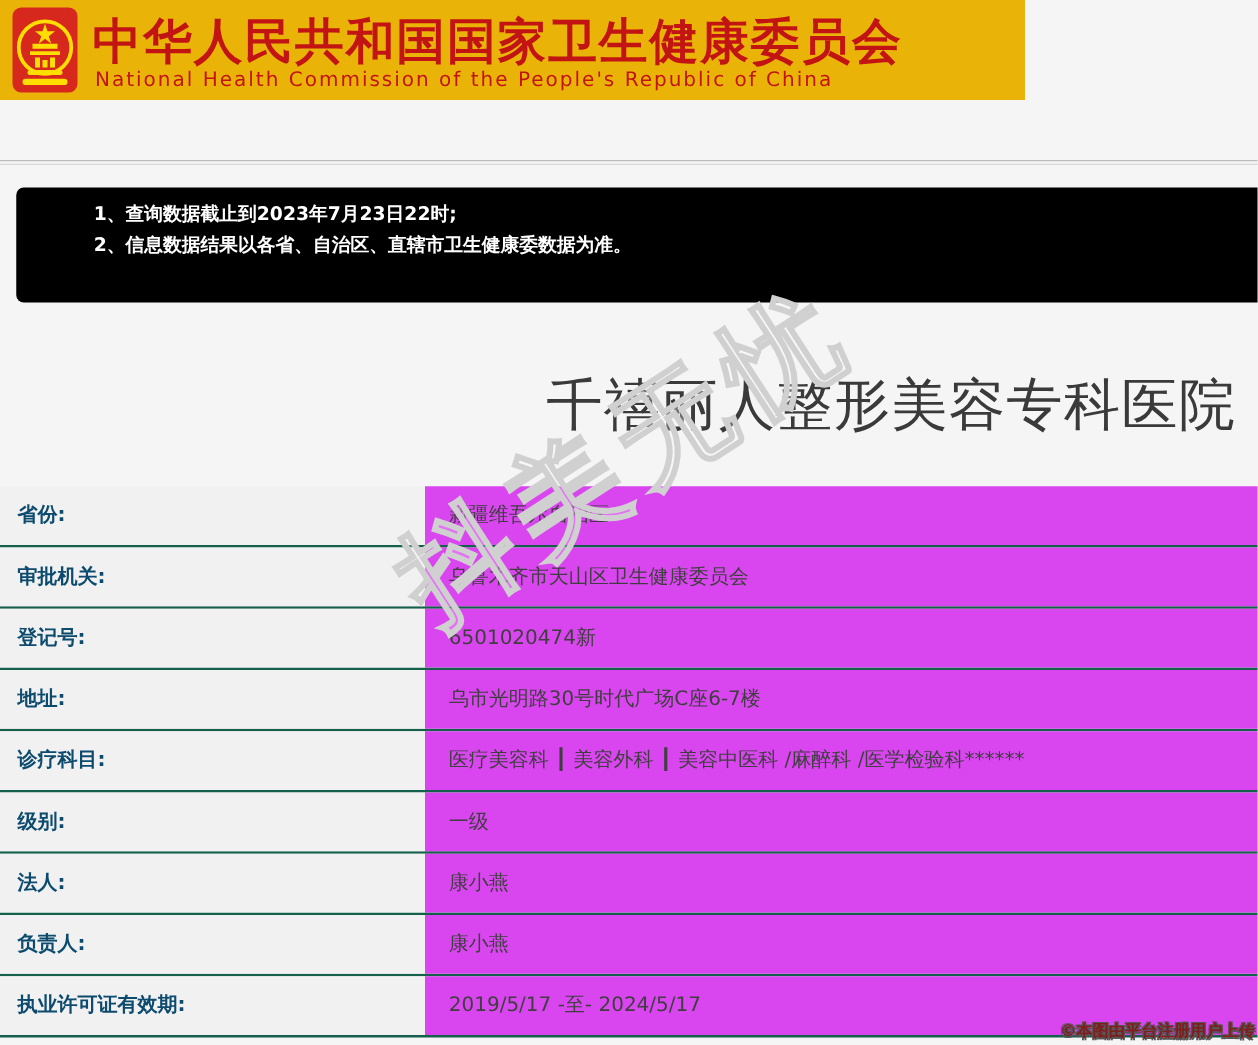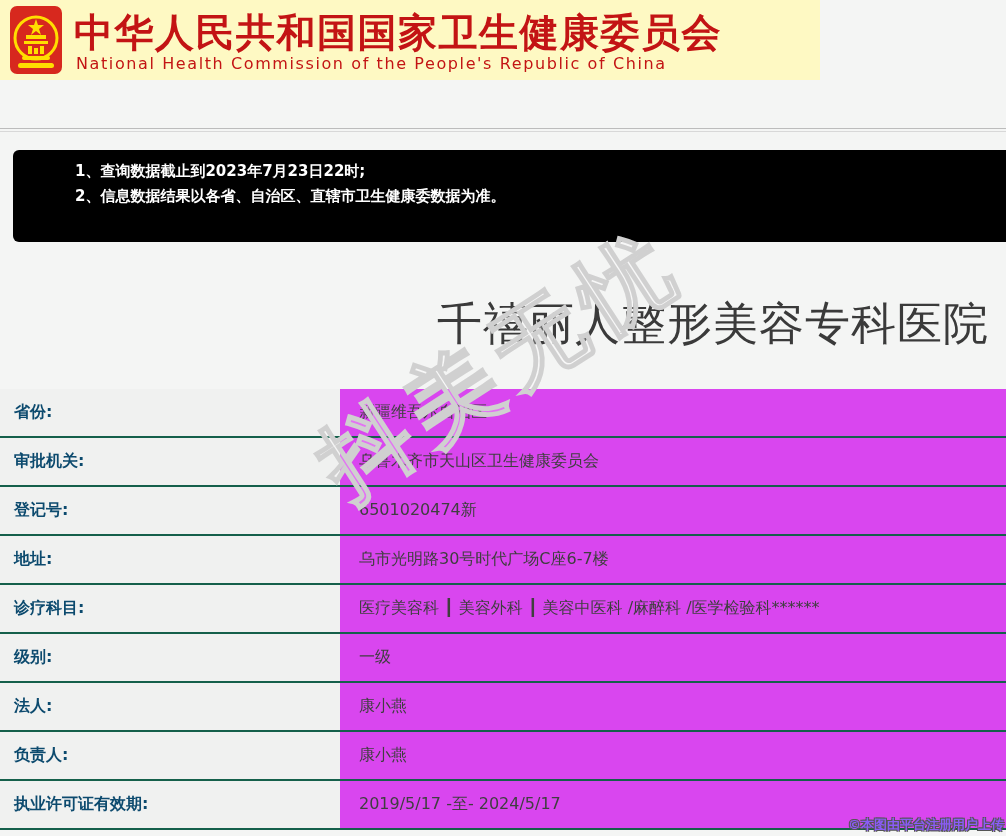--- a/index.html
+++ b/index.html
@@ -4,21 +4,21 @@
 <style>
   html,body{margin:0;padding:0;}
   body{
     width:1006px;height:836px;position:relative;overflow:hidden;
     background:#f4f5f4;
     font-family:"DejaVu Sans","Liberation Sans",sans-serif;
   }
   
   .header{
     position:absolute;left:0;top:0;width:820px;height:80px;
-    background:#fef9c3;
+    background:#eab308;
   }
   .emblem{
     position:absolute;left:9px;top:5px;width:54px;height:70px;
   }
   .title-cn{
     position:absolute;left:74px;top:6px;width:740px;
     font-size:39px;font-weight:700;color:#c31414;
     letter-spacing:1.5px;white-space:nowrap;
   }
   .title-en{
@@ -66,21 +66,21 @@
   .wm-diagonal{
     position:absolute;left:330px;top:415px;
     font-size:90px;font-weight:700;letter-spacing:12px;white-space:nowrap;
     color:rgba(255,255,255,0.25);
     -webkit-text-stroke:2px #d0d0d0;
     transform:rotate(-33deg);transform-origin:0 50%;
     pointer-events:none;z-index:5;
   }
   .wm-corner{
     position:absolute;right:2px;bottom:2px;
-    font-size:13px;font-weight:700;color:#8b5cf6;white-space:nowrap;
+    font-size:13px;font-weight:700;color:#7f1d1d;white-space:nowrap;
     text-shadow:1px 1px 0 #555,-1px -1px 0 #555,1px -1px 0 #555,-1px 1px 0 #555;
     z-index:6;
   }
 </style>
 </head>
 <body>
 
 <div class="header">
   <svg class="emblem" viewBox="0 0 54 70" xmlns="http://www.w3.org/2000/svg">
     <rect x="1" y="1" width="52" height="68" rx="7" fill="#d7281e"></rect>

